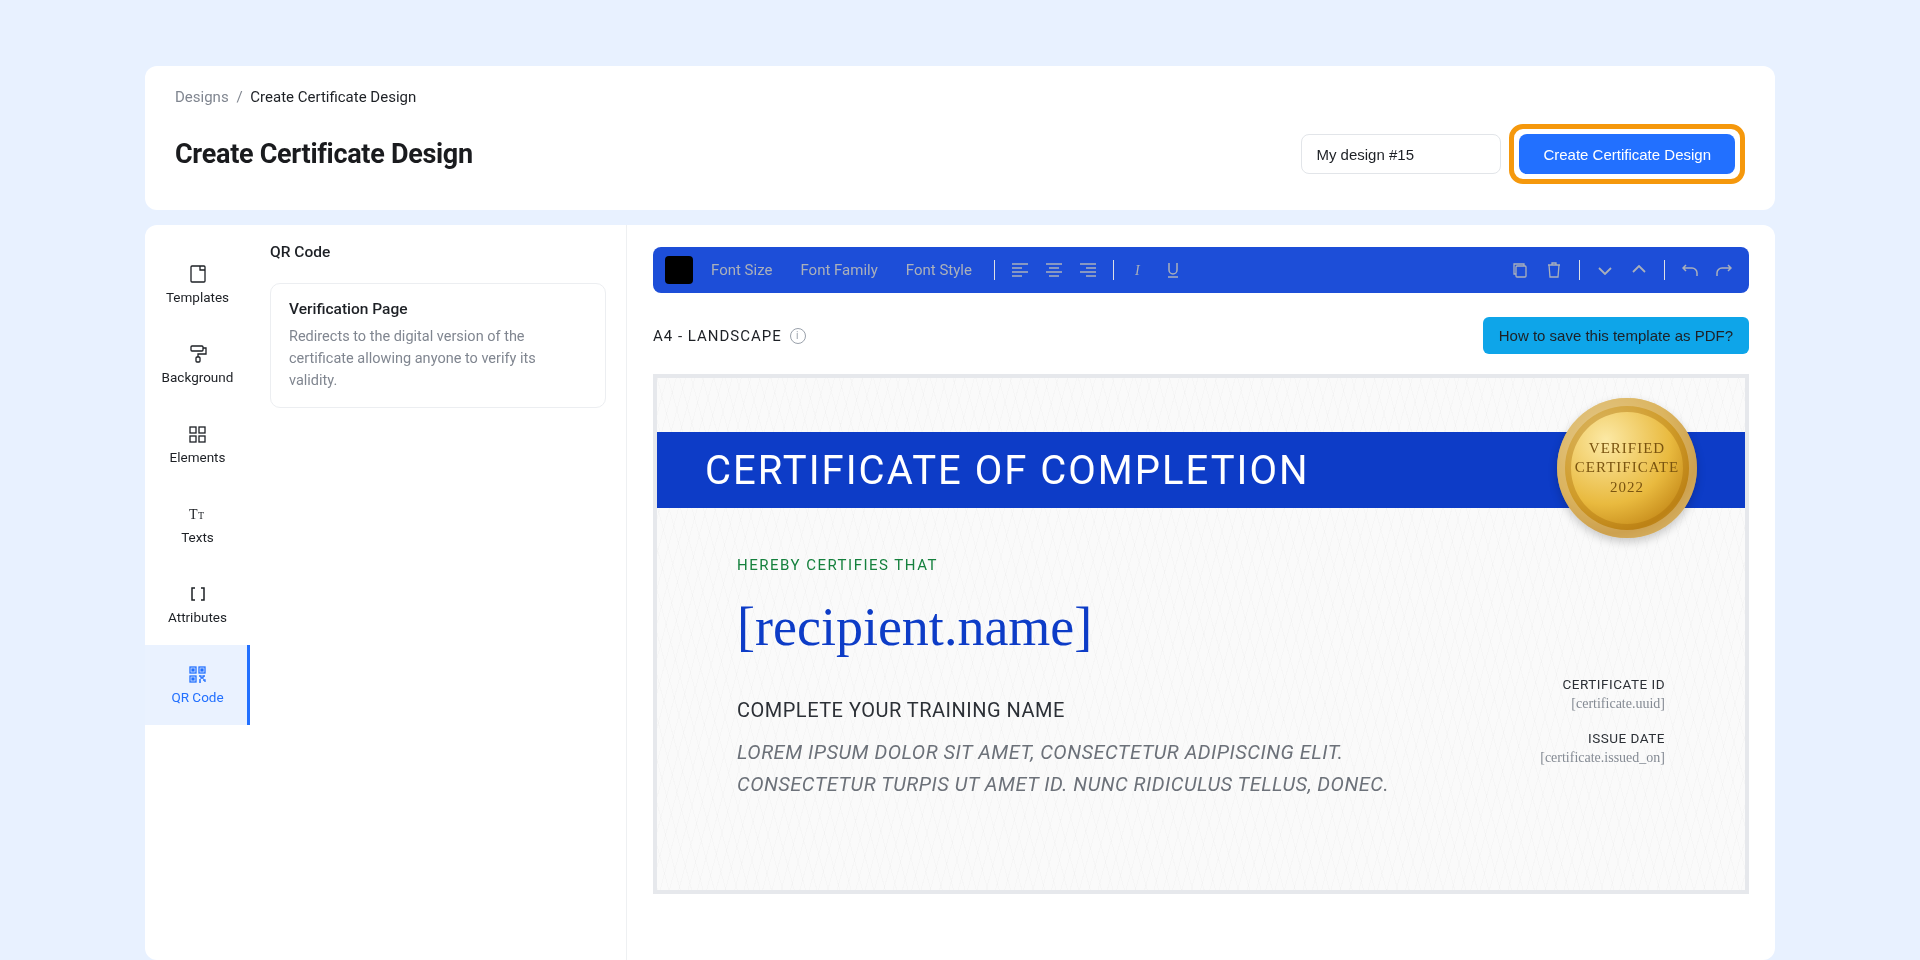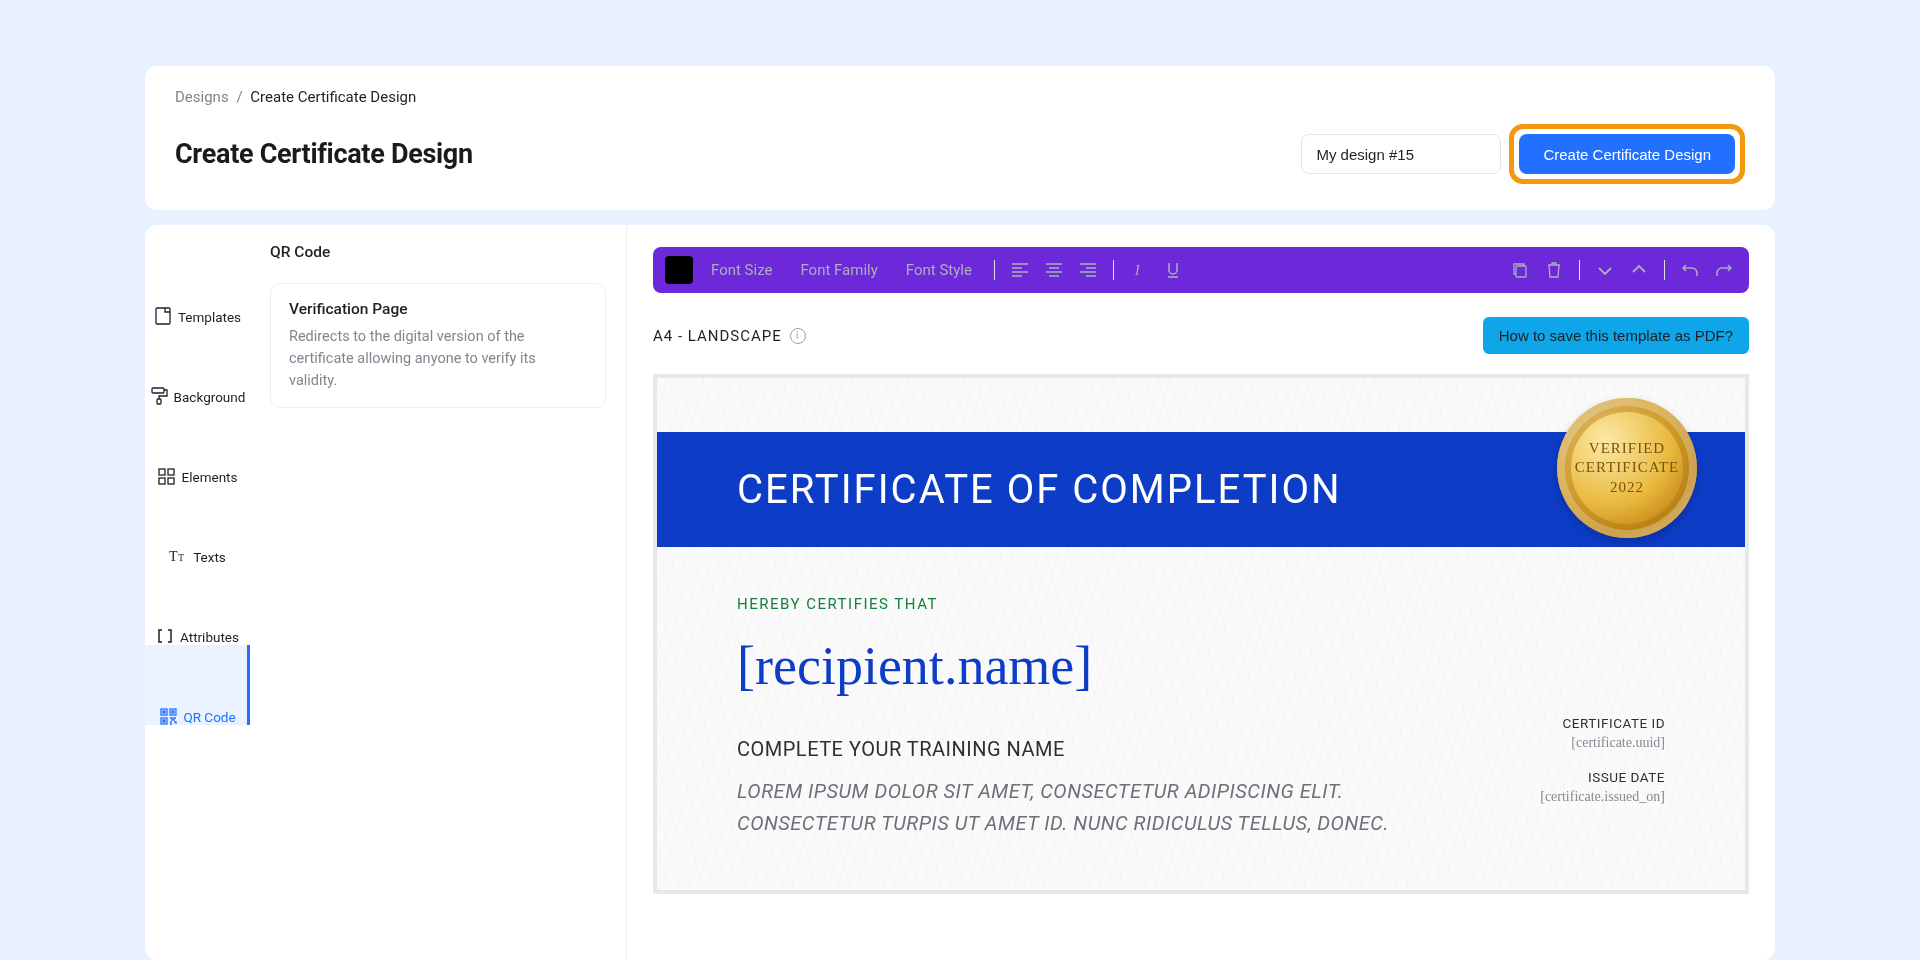--- a/index.html
+++ b/index.html
@@ -80,22 +80,22 @@
       overflow: hidden;
     }
     .sidebar {
       width: 105px;
       display: flex;
       flex-direction: column;
       padding-top: 20px;
     }
     .sidebar-item {
       display: flex;
-      flex-direction: row;
-      align-items: flex-end;
+      flex-direction: column;
+      align-items: center;
       justify-content: center;
       gap: 6px;
       height: 80px;
       font-size: 13.5px;
       color: #1d2025;
       cursor: pointer;
       position: relative;
     }
     .sidebar-item.active {
       background: #eaf2ff;
@@ -146,21 +146,21 @@
       color: #808690;
       line-height: 1.5;
     }
     .canvas-area {
       flex: 1;
       padding: 22px 26px 0 26px;
       display: flex;
       flex-direction: column;
     }
     .toolbar {
-      background: #6d28d9;
+      background: #1d4ed8;
       border-radius: 8px;
       height: 46px;
       display: flex;
       align-items: center;
       padding: 0 12px;
       gap: 8px;
     }
     .color-swatch {
       width: 28px;
       height: 28px;
@@ -235,25 +235,25 @@
     }
     .cert-bg-lines {
       position: absolute;
       inset: 0;
       background: 
         repeating-linear-gradient(105deg, rgba(0,0,0,0.015) 0 1px, transparent 1px 9px),
         repeating-linear-gradient(75deg, rgba(0,0,0,0.015) 0 1px, transparent 1px 11px);
     }
     .cert-banner {
       background: #0d3cc7;
-      height: 115px;
+      height: 76px;
       margin-top: 54px;
       display: flex;
       align-items: center;
-      padding-left: 80px;
+      padding-left: 48px;
       position: relative;
       z-index: 2;
     }
     .cert-banner-title {
       color: #fff;
       font-size: 40px;
       letter-spacing: 2px;
       font-weight: 400;
     }
     .cert-seal {

